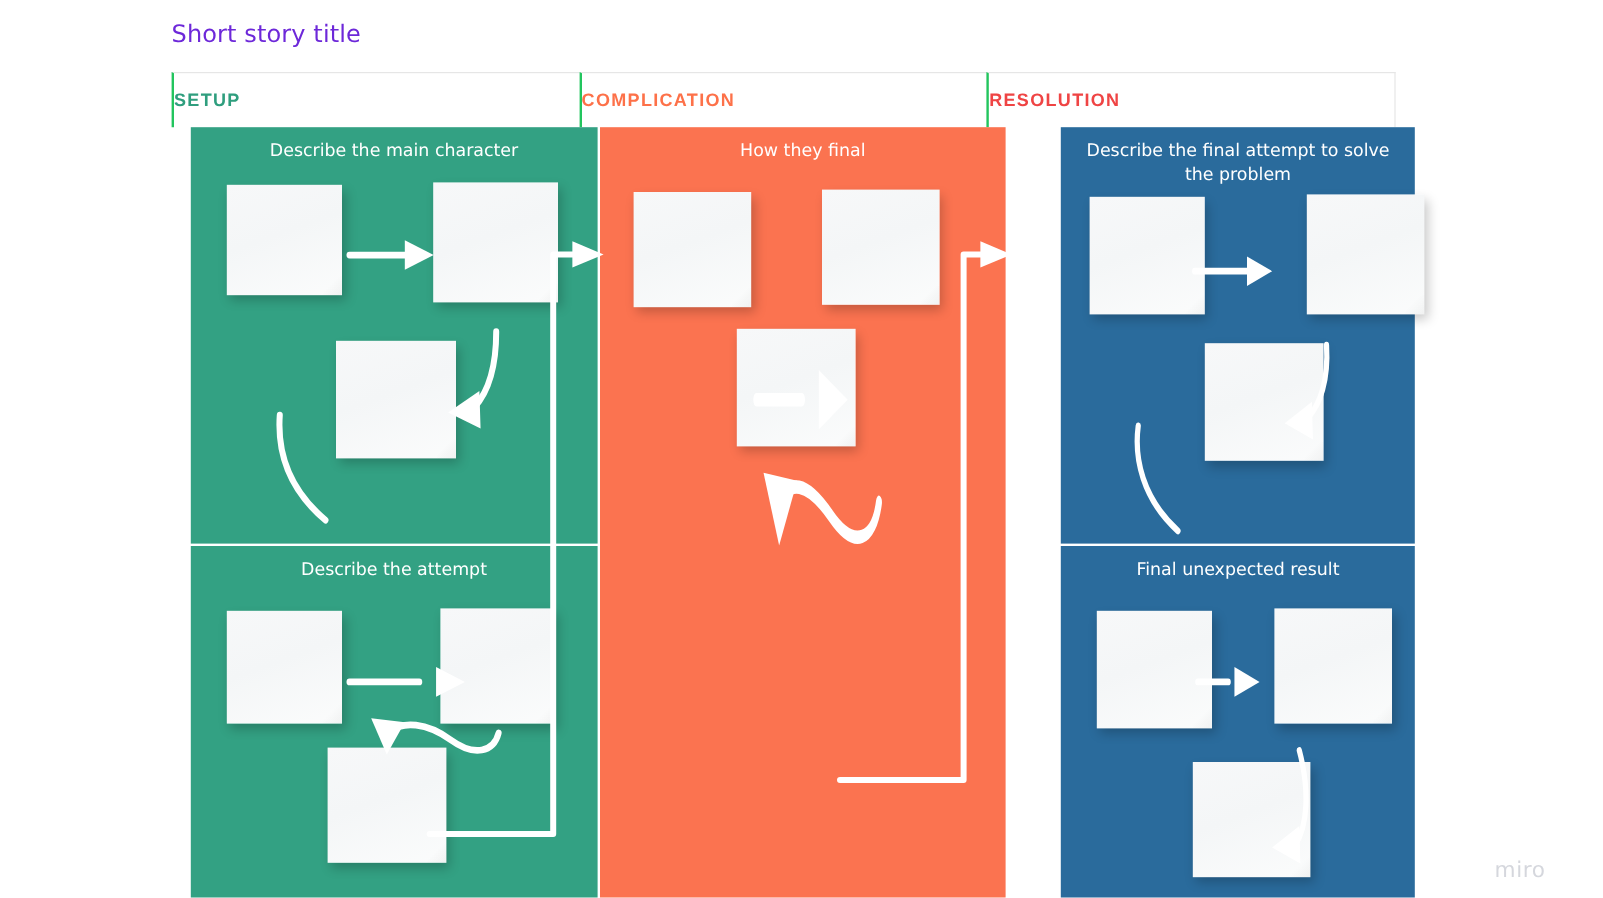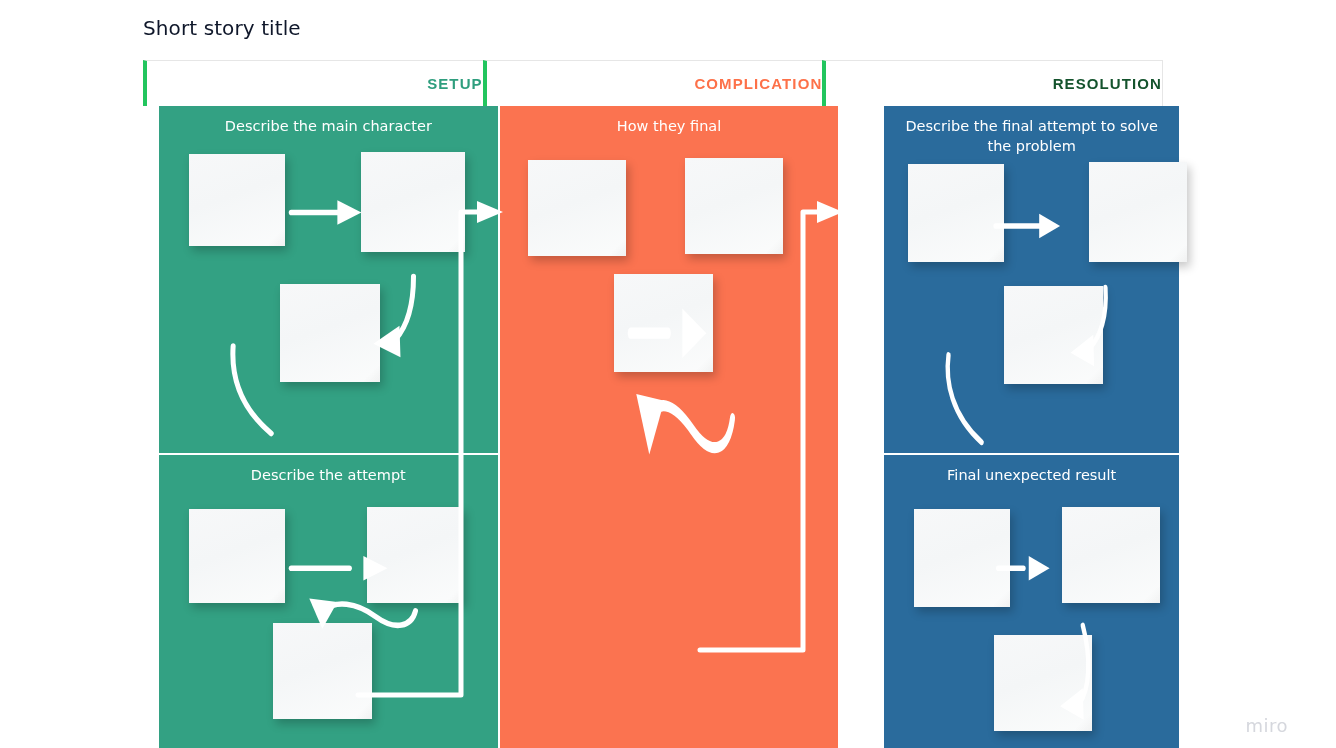--- a/index.html
+++ b/index.html
@@ -13,21 +13,21 @@
     font-family: "Liberation Sans", sans-serif;
     overflow: hidden;
     position: relative;
   }
 
   .page-title {
     position: absolute;
     left: 143px;
     top: 16px;
     font-size: 20px;
-    color: #0f172a;
+    color: #6d28d9;
     font-weight: 400;
     letter-spacing: 0.1px;
     font-family: "DejaVu Sans", sans-serif;
   }
 
   .board {
     position: absolute;
     left: 143px;
     top: 60px;
     width: 1020px;
@@ -39,35 +39,35 @@
     left: 0;
     top: 0;
     width: 100%;
     height: 46px;
     display: flex;
   }
   .header-cell {
     flex: 1 1 0;
     position: relative;
     background: #ffffff;
-    border-left: 4px solid #22c55e;
+    border-left: 2px solid #22c55e;
     border-top: 1px solid #e6e6e6;
     display: flex;
     align-items: center;
-    justify-content: flex-end;
+    justify-content: flex-start;
   }
   .header-cell:last-child { border-right: 1px solid #e6e6e6; }
   .header-cell .htxt {
     font-size: 15px;
     font-weight: bold;
     letter-spacing: 1.1px;
   }
   .header-cell.setup .htxt { color: #2f9e7e; }
   .header-cell.complication .htxt { color: #fd7149; }
-  .header-cell.resolution .htxt { color: #14532d; margin-left: 42px; }
+  .header-cell.resolution .htxt { color: #ef4444; }
 
   .grid {
     position: absolute;
     left: 16px;
     top: 46px;
     width: 100%;
     height: 695px;
     display: flex;
     gap: 2px;
   }

